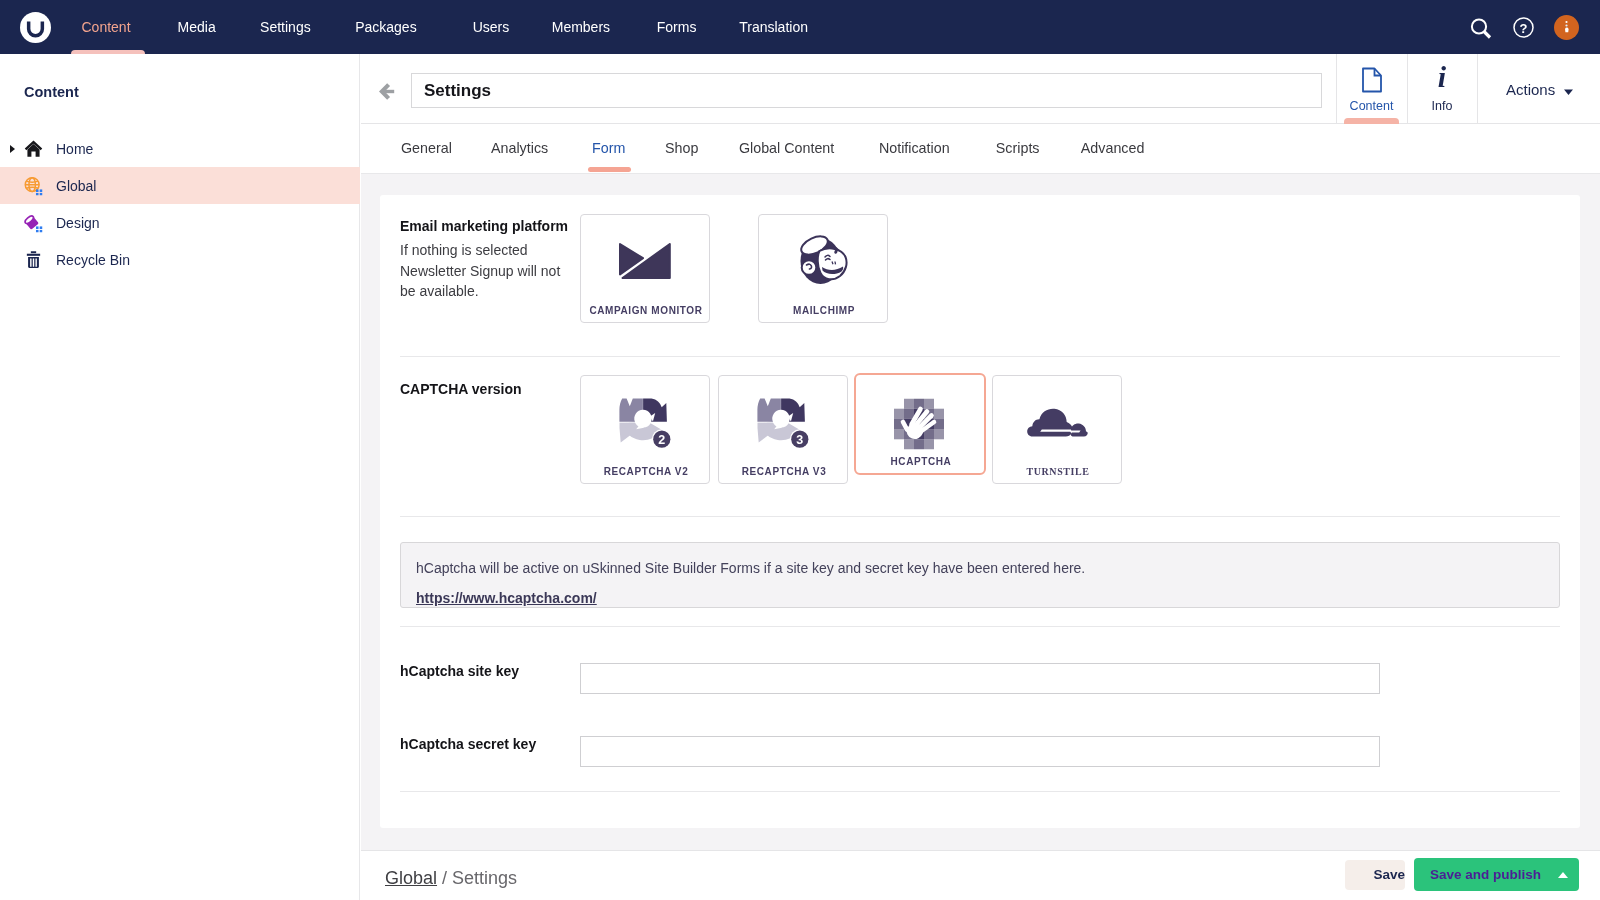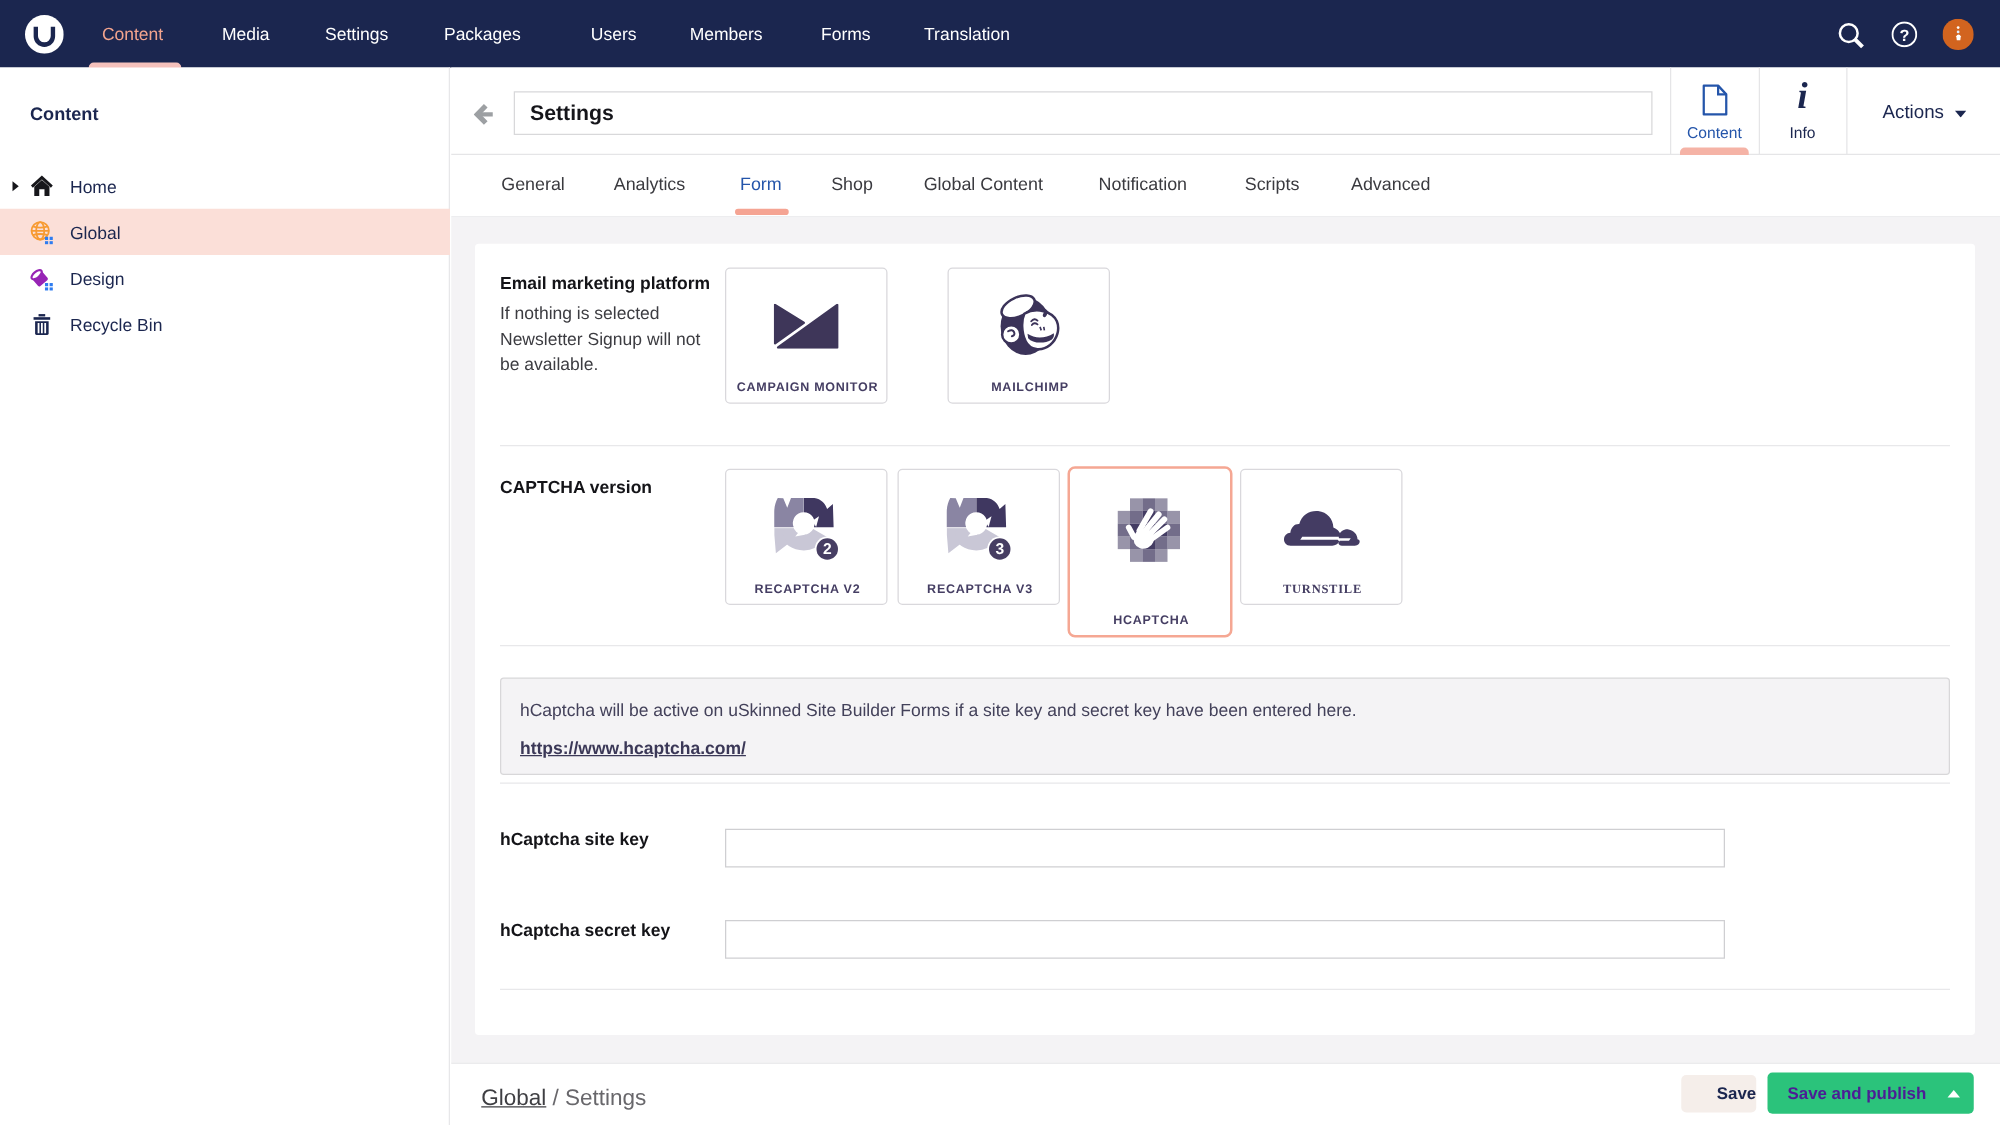--- a/index.html
+++ b/index.html
@@ -41,21 +41,21 @@
   #card { position:absolute; left:380px; top:195px; width:1200px; height:633px; background:#fff; border-radius:3px; }
 
   .plabel { position:absolute; left:400px; font-size:14px; font-weight:bold; color:#141418; }
   .pdesc { position:absolute; left:400px; width:165px; font-size:14px; color:#3c3c41; line-height:20.5px; }
   .optbox { position:absolute; width:130px; height:109px; background:#fff; border:1px solid #d9d8dc; border-radius:4px; }
   .optbox .blabel { position:absolute; left:-10px; width:150px; text-align:center; bottom:6px; font-size:10px; font-weight:bold; letter-spacing:0.6px; color:#453e63; }
   .optbox svg.logo { position:absolute; left:50%; top:46px; transform:translate(-50%,-50%); }
   .optbox.sel { border:2px solid #f5a793; border-radius:6px; }
   .hdivider { position:absolute; left:400px; width:1160px; height:1px; background:#e8e8ea; }
 
-  #notebox { position:absolute; left:400px; top:542px; width:1160px; height:78px; background:#f4f3f5; border:1px solid #d8d7d9; border-radius:3px; }
+  #notebox { position:absolute; left:400px; top:542px; width:1160px; height:66px; background:#f4f3f5; border:1px solid #d8d7d9; border-radius:3px; }
   #notebox .l1 { position:absolute; left:15px; top:17px; font-size:14px; color:#43415a; }
   #notebox .l2 { position:absolute; left:15px; top:47px; font-size:14px; color:#3b3857; font-weight:bold; text-decoration:underline; }
 
   .keyinput { position:absolute; left:580px; width:800px; height:31px; border:1px solid #cfcfd2; background:#fff; }
 
   
   #footer { position:absolute; left:361px; top:850px; width:1239px; height:50px; background:#fff; border-top:1px solid #e5e5e7; }
   #breadcrumb { position:absolute; left:385px; top:868px; font-size:18px; color:#68676b; }
   #breadcrumb .bc-link { color:#3f3f43; text-decoration:underline; }
   #save-btn { position:absolute; left:1345px; top:860px; width:60px; height:30px; background:#f5eeea; border-radius:4px; color:#1b264f; font-weight:bold; font-size:13.5px; text-align:right; line-height:30px; }
@@ -255,21 +255,21 @@
     <path d="M 25.9,2.4 L 15.8,2.4 L 12.8,10.2 L 9.6,2.6 L 5.2,2.4 C 3.4,5.6 2.4,9.6 2.4,13.4 L 2.4,25.8 L 17.9,25.8 A 8.8,8.8 0 0 1 25.9,13.7 Z" fill="#8a85a3"></path>
     <path d="M 26.1,2.4 L 34.5,2.4 C 39.8,3.2 43.2,6.6 44.7,11.2 L 49.3,7.1 L 49.9,25.8 L 34.1,25.8 A 8.8,8.8 0 0 0 26.1,13.7 Z" fill="#3f3760"></path>
     <path d="M 38.2,17.0 L 32.9,20.6 L 35.9,25.6 Z" fill="#fff"></path>
     <path d="M 19.2,33.2 L 23.6,27.5 L 26.9,31.7 Z" fill="#fff"></path>
     <circle cx="44.8" cy="43.2" r="10" fill="#fff"></circle>
     <circle cx="44.8" cy="43.2" r="8.6" fill="#473e63"></circle>
     <text x="44.8" y="47.5" text-anchor="middle" font-size="12.5" font-weight="bold" fill="#fff" font-family="Liberation Sans">3</text>
   </svg>
   <div class="blabel">RECAPTCHA V3</div>
 </div>
-<div class="optbox sel" style="left:854px;top:373px;width:132px;height:137px;">
+<div class="optbox sel" style="left:854px;top:373px;width:132px;height:102px;">
   <svg class="logo" width="50" height="51" viewBox="0 0 50 51" style="margin-left:-1.5px;margin-top:2.5px;">
     <g fill="#443c63">
       <rect x="10" y="0" width="10" height="10.2" opacity="0.55"></rect>
         <rect x="20" y="0" width="10" height="10.2" opacity="0.75"></rect>
         <rect x="30" y="0" width="10" height="10.2" opacity="0.55"></rect>
       <rect x="0" y="10.2" width="10" height="10.2" opacity="0.55"></rect>
         <rect x="10" y="10.2" width="10" height="10.2" opacity="0.75"></rect>
         <rect x="20" y="10.2" width="10" height="10.2" opacity="1"></rect>
         <rect x="30" y="10.2" width="10" height="10.2" opacity="0.75"></rect>
         <rect x="40" y="10.2" width="10" height="10.2" opacity="0.55"></rect>

